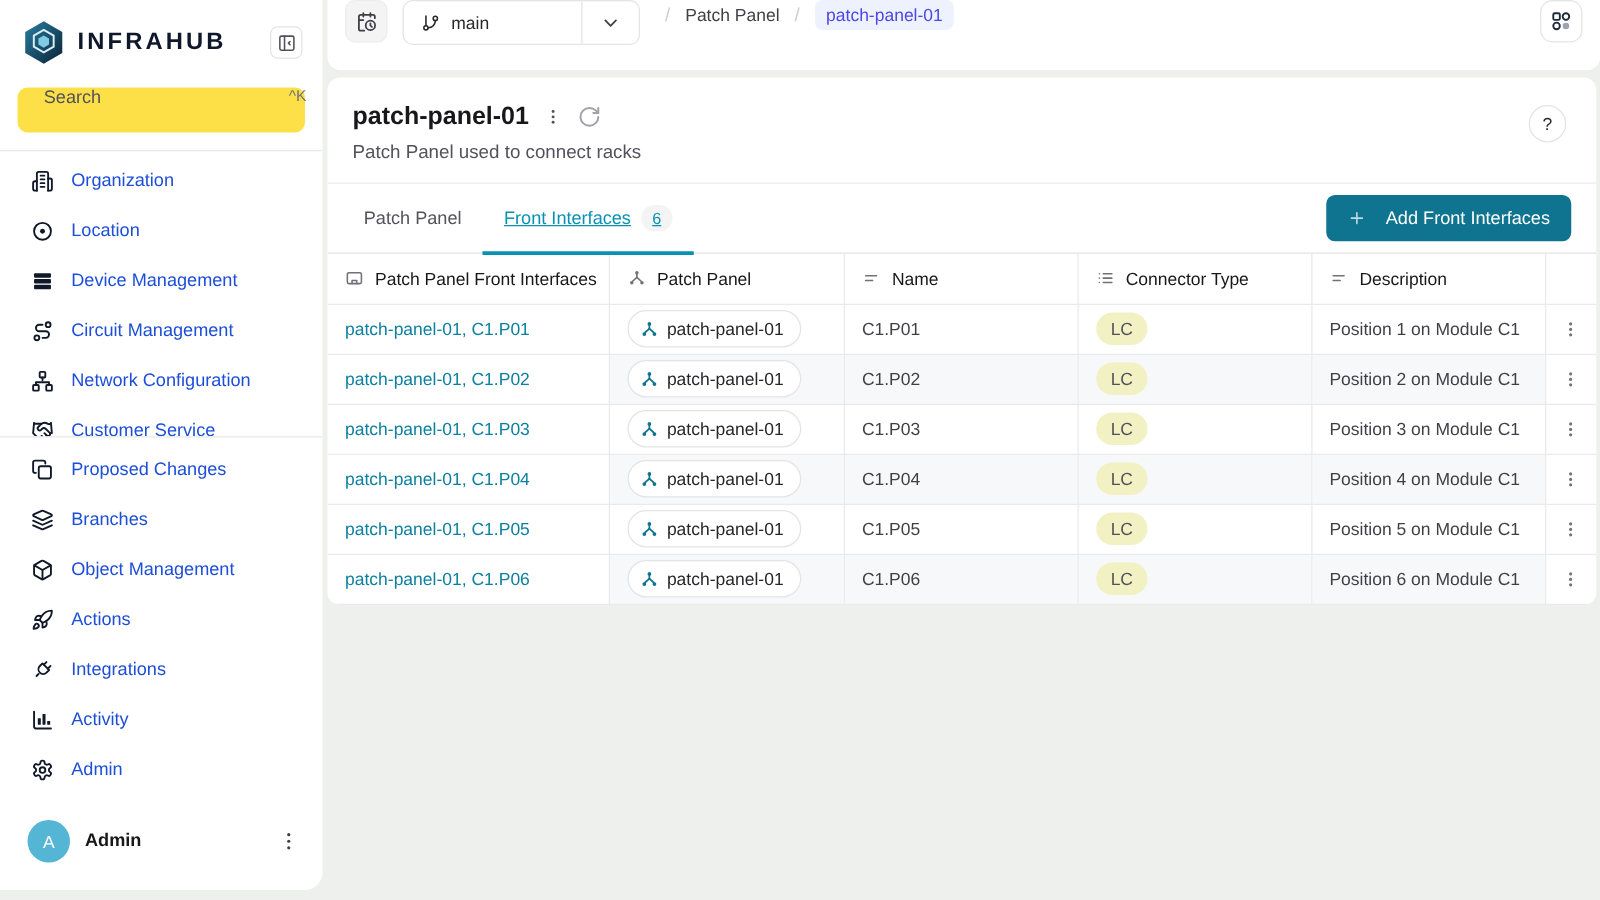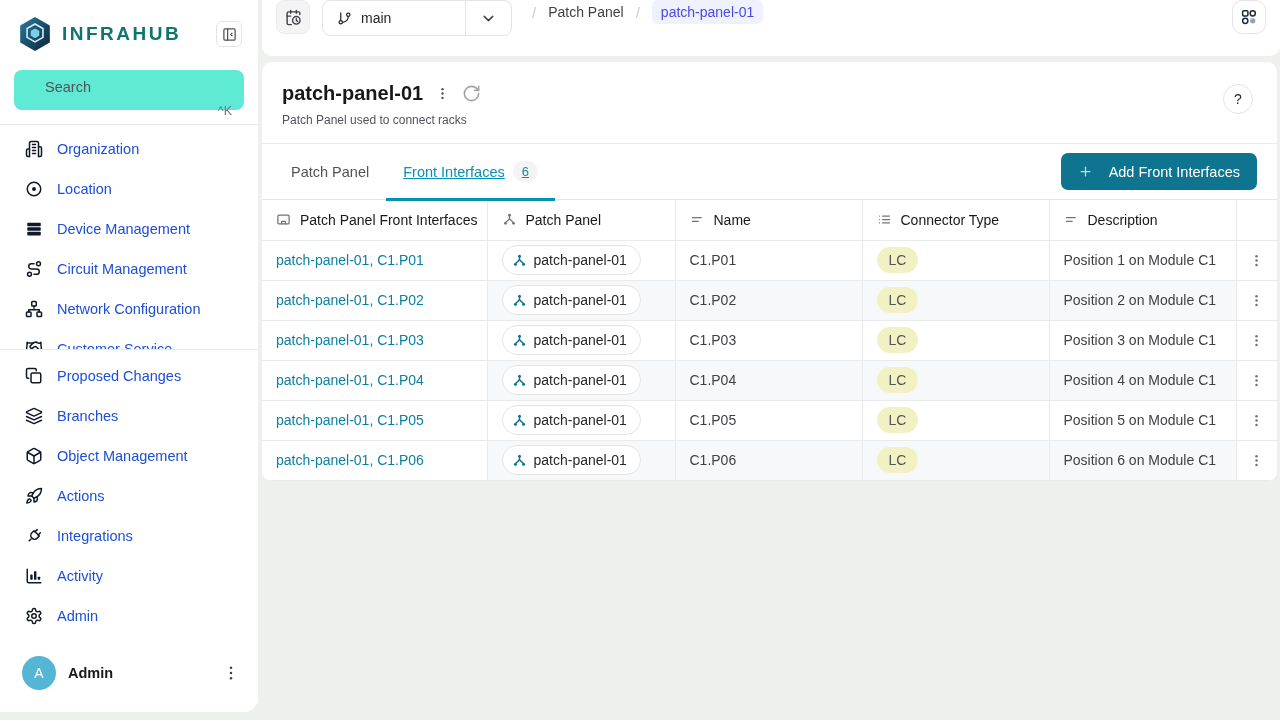--- a/index.html
+++ b/index.html
@@ -10,25 +10,25 @@
     position:relative;
   }
   svg { display:block; }
   .ic { stroke:currentColor; fill:none; stroke-width:2; stroke-linecap:round; stroke-linejoin:round; }
 
   
   .sidebar{ position:absolute; left:0; top:0; width:258px; height:712px; background:#fff;
     border-radius:0 0 14px 0; display:flex; flex-direction:column; }
   .logo-row{ display:flex; align-items:center; padding:16px 16px 10px 18px; gap:10px; }
   .logo-mark{ width:34px; height:36px; }
-  .logo-text{ font-size:19px; font-weight:800; letter-spacing:2.5px; color:#0f766e; }
+  .logo-text{ font-size:19px; font-weight:800; letter-spacing:2.5px; color:#0f172a; }
   .collapse-btn{ margin-left:auto; width:26px; height:26px; border:1px solid #e4e4e7; border-radius:6px;
     display:flex; align-items:center; justify-content:center; color:#52525b; background:#fff; cursor:pointer; }
-  .search-box{ margin:8px 14px 14px 14px; height:40px; background:#5eead4; border-radius:8px;
-    display:flex; align-items:flex-end; padding:0 12px; gap:9px; color:#52525b; cursor:text;flex-direction:column; }
+  .search-box{ margin:8px 14px 14px 14px; height:40px; background:#fde047; border-radius:8px;
+    display:flex; align-items:flex-start; padding:0 12px; gap:9px; color:#52525b; cursor:text; }
   .search-box input{ border:none; background:transparent; outline:none; font-size:14.5px; flex:1;
     font-family:"Liberation Sans",sans-serif; color:#27272a; }
   .search-box input::placeholder{ color:#52525b; }
   .kbd{ font-size:12.5px; color:#71717a; }
   .side-divider{ height:1px; background:#e8e8ea; margin:0; }
   .nav-group{ padding:6px 0; }
   .nav-primary{ max-height:234px; overflow:hidden; padding-top:4px; }
   .nav-item{ height:40px; display:flex; align-items:center; gap:14px; padding:0 16px 0 25px;
     color:#1d4ed8; cursor:pointer; }
   .nav-ic{ width:18px; height:18px; color:#111827; flex:none; }
@@ -57,21 +57,21 @@
   .crumb-badge{ background:#eef2ff; color:#4f46e5; border-radius:6px; padding:4px 9px; cursor:pointer; }
   .apps-btn{ margin-left:auto; width:34px; height:34px; border:1px solid #e4e4e7; border-radius:10px;
     display:flex; align-items:center; justify-content:center; color:#1e293b; background:#fff; cursor:pointer; }
 
   .card{ margin-top:6px; margin-right:3px; background:#fff; border-radius:10px; overflow:hidden; }
   .page-head{ padding:20px 20px 16px 20px; position:relative; }
   .title-row{ display:flex; align-items:center; gap:12px; }
   .page-title{ font-size:20px; font-weight:700; color:#18181b; }
   .title-kebab{ width:15px; height:15px; color:#52525b; cursor:pointer; }
   .refresh-btn{ width:19px; height:19px; color:#a1a1aa; cursor:pointer; }
-  .page-desc{ margin-top:8px; color:#52525b; font-size:12px; }
+  .page-desc{ margin-top:8px; color:#52525b; font-size:15px; }
   .help-btn{ position:absolute; right:24px; top:22px; width:30px; height:30px; border-radius:50%;
     border:1px solid #e4e4e7; display:flex; align-items:center; justify-content:center;
     color:#27272a; font-size:14px; cursor:pointer; background:#fff; }
   .head-divider{ height:1px; background:#ececee; }
 
   .tabs-row{ height:56px; display:flex; align-items:center; padding:0 12px 0 12px; border-bottom:1px solid #e4e4e7; }
   .tab{ height:56px; display:flex; align-items:center; gap:8px; padding:0 17px; cursor:pointer;
     color:#52525b; position:relative; font-size:14.5px; }
   .tab.active{ color:#0891b2; font-weight:500;text-decoration:underline; }
   .tab.active::after{ content:""; position:absolute; left:0; right:0; bottom:-1px; height:2.5px; background:#0891b2; }

